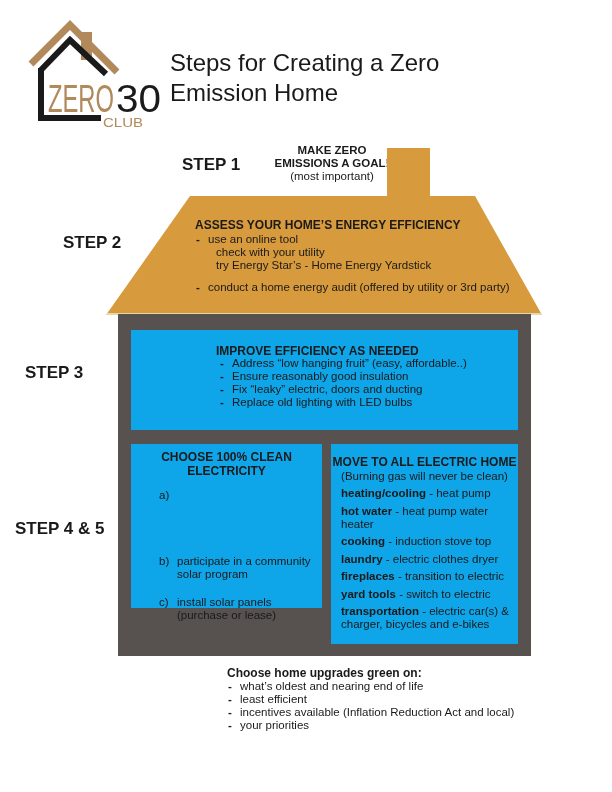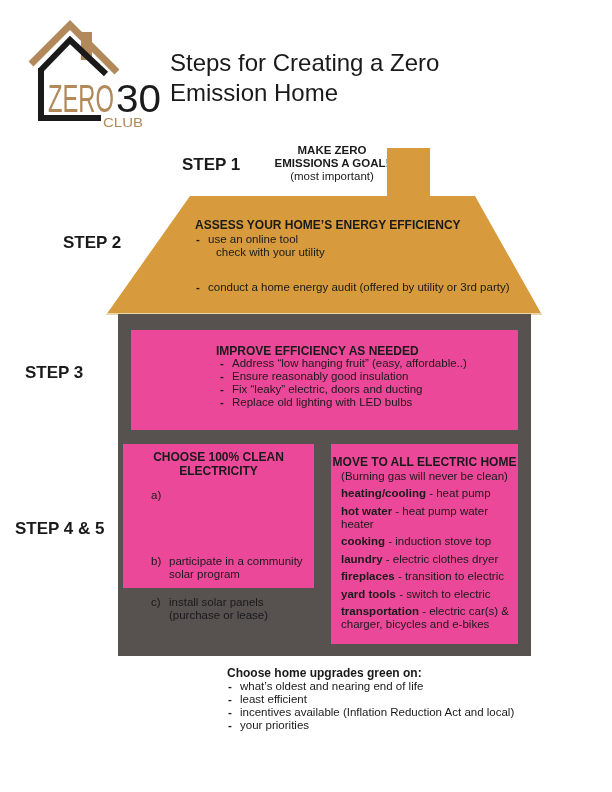--- a/index.html
+++ b/index.html
@@ -22,25 +22,25 @@
   }
   .roof-edge { position:absolute; left:0; bottom:0; width:100%; height:2px; background:#e8d7ad; }
   .roof .heading { position:absolute; left:89px; top:22px; font-size:12px; font-weight:bold; }
   .brow { display:flex; font-size:11.5px; line-height:13px; }
   .brow .dash { width:12px; flex:0 0 12px; font-weight:bold; }
   .roof .r1 { position:absolute; left:90px; top:37px; }
   .roof .sub { position:absolute; left:110px; font-size:11.5px; line-height:13px; }
   .roof .s1 { top:50px; } .roof .s2 { top:63px; }
   .roof .r2 { position:absolute; left:90px; top:85px; }
   .house { position:absolute; left:118px; top:314px; width:413px; height:342px; }
-  .wbox { position:absolute; background:#ec4899; }
+  .wbox { position:absolute; background:#0ea5e9; }
   .step3-box { left:13px; top:16px; width:387px; height:100px; }
   .step3-box .heading { position:absolute; left:85px; top:14px; font-size:12px; font-weight:bold; }
   .step3-bullets { position:absolute; left:89px; top:27px; width:290px; }
-  .box4 { left:5px; top:130px; width:191px; height:144px; }
+  .box4 { left:13px; top:130px; width:191px; height:164px; }
   .box5 { left:213px; top:130px; width:187px; height:200px; }
   .box-heading { position:absolute; left:0; top:7px; width:100%; text-align:center;
     font-size:12px; font-weight:bold; line-height:13.5px; }
   .box5 .box-heading { top:12px; }
   .box5 .sub-heading { font-size:11.5px; font-weight:normal; }
   .abc-items { position:absolute; left:28px; top:45px; width:160px; }
   .abc-item { display:flex; font-size:11.5px; line-height:13px; position:absolute; left:0; }
   .abc-item .marker { width:18px; flex:0 0 18px; }
   .abc-item .txt { width:142px; }
   .elec-items { position:absolute; left:10px; top:43px; width:170px; }
@@ -83,20 +83,21 @@
 
   <div class="step-label" style="left:63px; top:233px;">STEP 2</div>
 
   <div class="roof" style="background:#D79A3C;">
     <div class="heading">ASSESS YOUR HOME’S ENERGY EFFICIENCY</div>
     <div class="brow r1">
       <span class="dash">-</span>
       <span>use an online tool</span>
     </div>
     <div class="sub s1">check with your utility</div>
+    <div class="sub s2">try Energy Star’s - Home Energy Yardstick</div>
     <div class="brow r2">
       <span class="dash">-</span>
       <span>conduct a home energy audit (offered by utility or 3rd party)</span>
     </div>
     <div class="roof-edge"></div>
   </div>
 
   <div class="step-label" style="left:25px; top:363px;">STEP 3</div>
 
   <div class="step-label" style="left:15px; top:519px;">STEP 4 &amp; 5</div>

